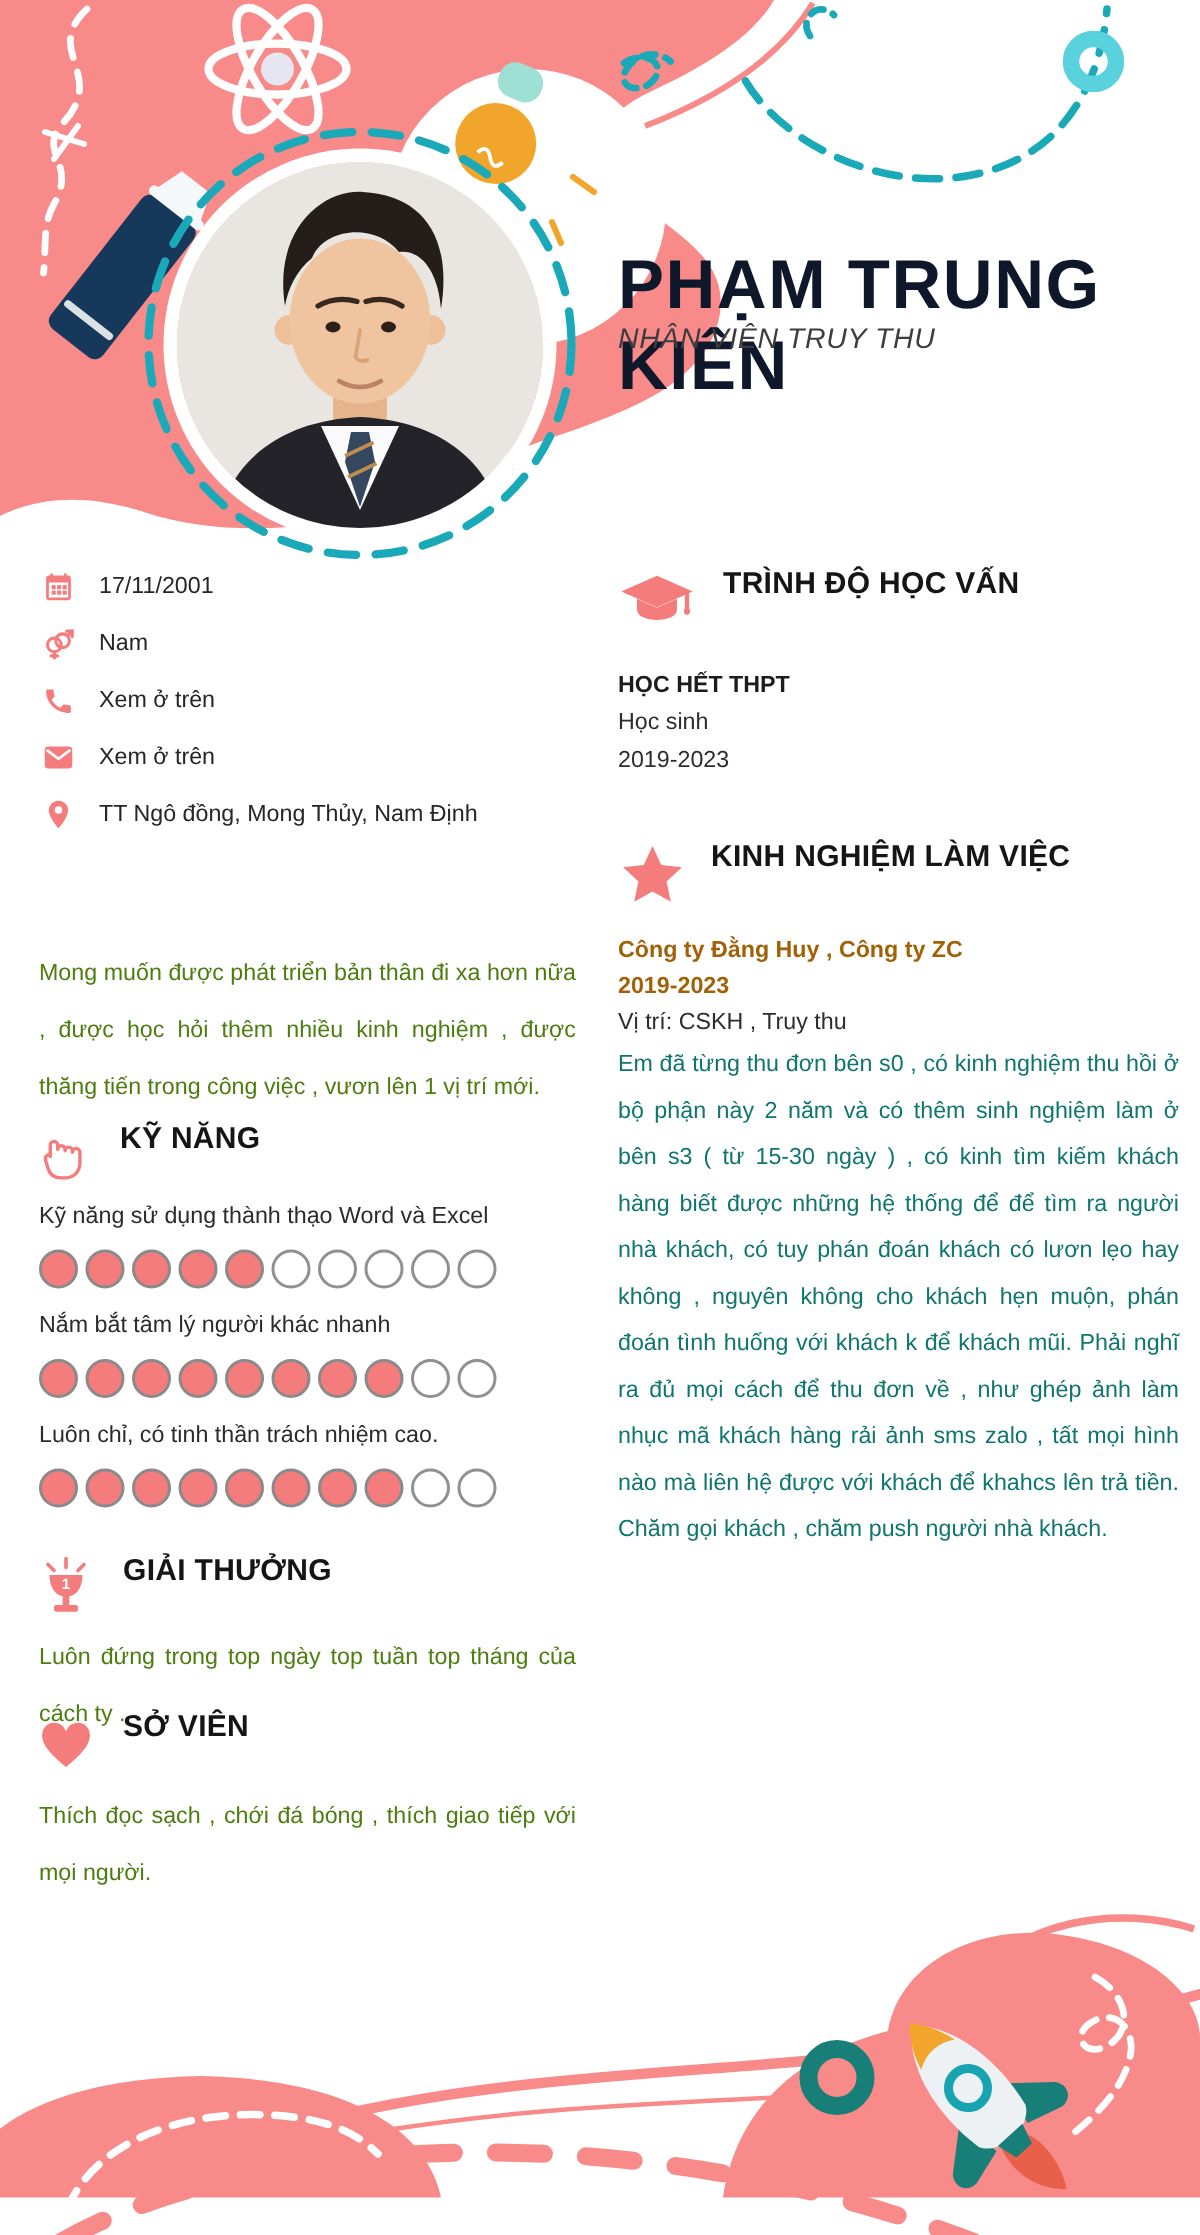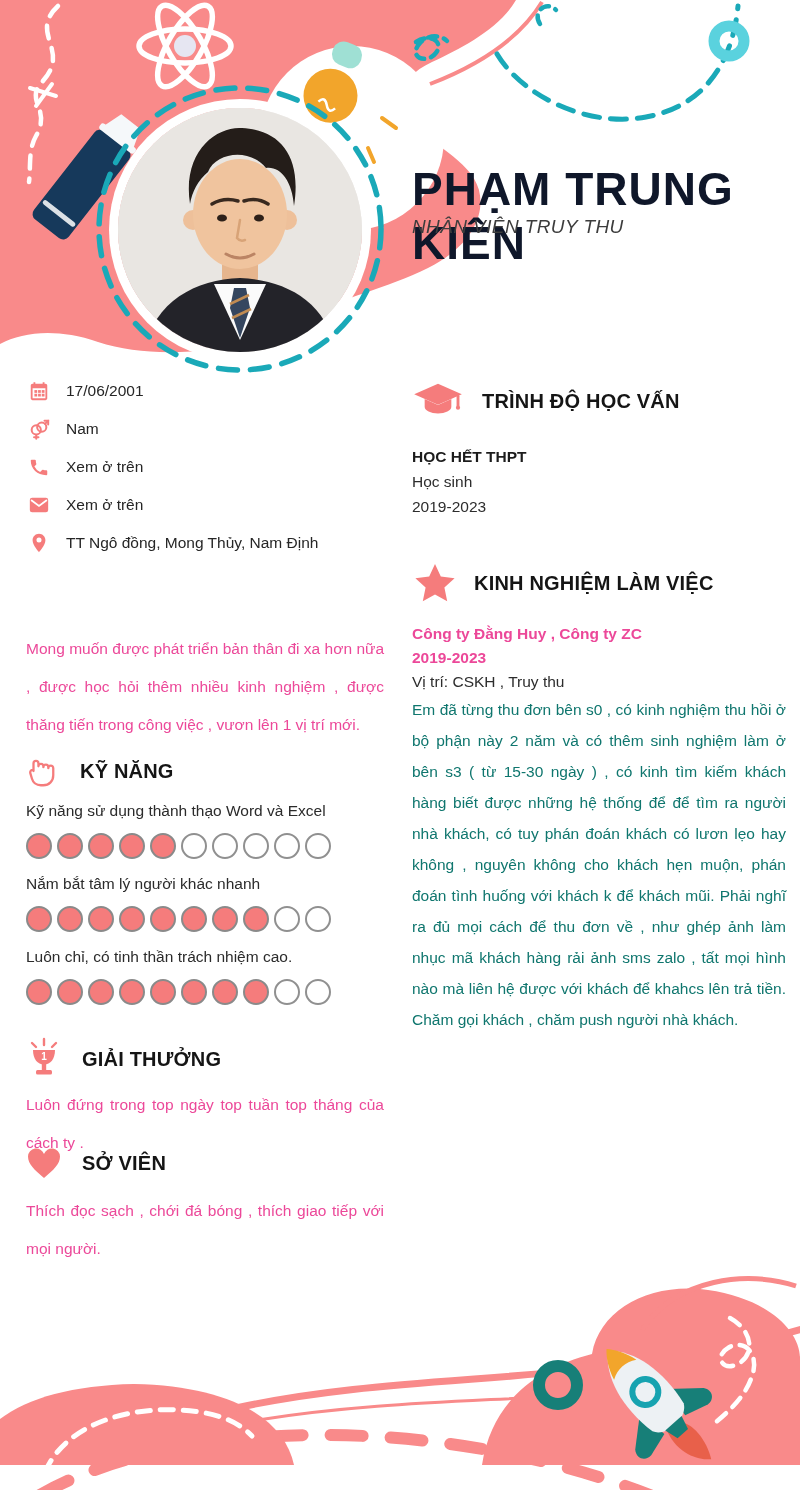--- a/index.html
+++ b/index.html
@@ -28,35 +28,35 @@
          background:linear-gradient(180deg,#f3f1ef 0%,#ddd9d5 100%);
          box-shadow:0 0 0 9px #ffffff;overflow:hidden;}
   
   .name{position:absolute;left:412px;top:162px;font-size:46px;font-weight:800;
         letter-spacing:1px;color:#0f172a;}
   .job{position:absolute;left:412px;top:216px;font-size:19px;color:#3d3d3d;letter-spacing:.4px;font-style:italic;}
   .info-list{position:absolute;left:28px;top:372px;width:360px;}
   .info-row{display:flex;align-items:center;height:38px;}
   .info-row .ic{width:22px;height:22px;margin-right:16px;color:var(--coral-icon);flex:0 0 22px;}
   .info-text{font-size:15.5px;color:#262626;}
-  .sec-head{position:absolute;display:flex;align-items:center;height:46px;}
+  .sec-head{position:absolute;display:flex;height:46px;}
   .sec-head .hic{margin-right:18px;color:var(--coral-icon);display:flex;align-items:center;}
   .sec-title{font-size:20px;font-weight:bold;color:#151515;letter-spacing:.2px;}
-  .body-l{position:absolute;left:26px;width:358px;font-size:15.5px;color:#ec4899;
+  .body-l{position:absolute;left:26px;width:358px;font-size:15.5px;color:#4d7c0f;
           line-height:38px;text-align:justify;}
   .body-r{position:absolute;left:412px;width:374px;font-size:15.5px;color:#0f766e;
           line-height:31px;text-align:justify;}
   .skill-label{position:absolute;left:26px;width:358px;font-size:15.5px;color:#2b2b2b;}
   .skill-dots{position:absolute;left:26px;display:flex;gap:5px;}
   .dot{width:26px;height:26px;border-radius:50%;border:2px solid #909090;background:#fff;box-sizing:border-box;}
   .dot.filled{background:var(--coral-icon);border-color:#8a8a8a;}
   .edu-block{position:absolute;left:412px;top:444px;font-size:15.5px;line-height:25px;color:#2d2d2d;}
   .edu-school{font-weight:bold;color:#1c1c1c;}
   .exp-meta{position:absolute;left:412px;top:622px;font-size:15.5px;line-height:24px;color:#2d2d2d;}
-  .exp-bold{font-weight:bold;color:#ec4899;}
+  .exp-bold{font-weight:bold;color:#a16207;}
   .watermark{position:absolute;right:12px;top:1542px;font-family:Liberation Sans, sans-serif;
              font-size:13px;color:var(--watermark);letter-spacing:1px;}
 </style>
 </head>
 <body>
 
 <div class="page">
 
   <svg class="abs" style="left:0;top:0" width="800" height="380" viewBox="0 0 800 380">
     <path class="f-coral" d="M0,0 L516,0 C500,28 462,48 432,62 C404,75 396,94 410,116
@@ -133,21 +133,21 @@
           <path d="M19 4h-1V2.5h-2V4H8V2.5H6V4H5C3.9 4 3 4.9 3 6v14c0 1.1.9 2 2 2h14c1.1 0 2-.9 2-2V6c0-1.1-.9-2-2-2zm0 16H5V9h14v11z"></path>
           <rect x="7" y="11" width="3" height="3"></rect>
               <rect x="11" y="11" width="3" height="3"></rect>
               <rect x="15" y="11" width="3" height="3"></rect>
           <rect x="7" y="15" width="3" height="3"></rect>
               <rect x="11" y="15" width="3" height="3"></rect>
               <rect x="15" y="15" width="3" height="3"></rect>
         </g>
           </svg>
       </span>
-      <span class="info-text">17/06/2001</span>
+      <span class="info-text">17/11/2001</span>
     </div>
     <div class="info-row">
       <span class="ic">
         <svg viewBox="0 0 24 24" width="22" height="22" fill="none" stroke="currentColor" stroke-width="2.2" stroke-linecap="round">
           <circle cx="9" cy="13" r="5"></circle>
             <path d="M9 18.5V22.5"></path>
             <path d="M6.6 21h4.8"></path>
           <circle cx="15" cy="10" r="5"></circle>
             <path d="M18.6 6.4 L22 3"></path>
             <path d="M18 3h4v4"></path>

